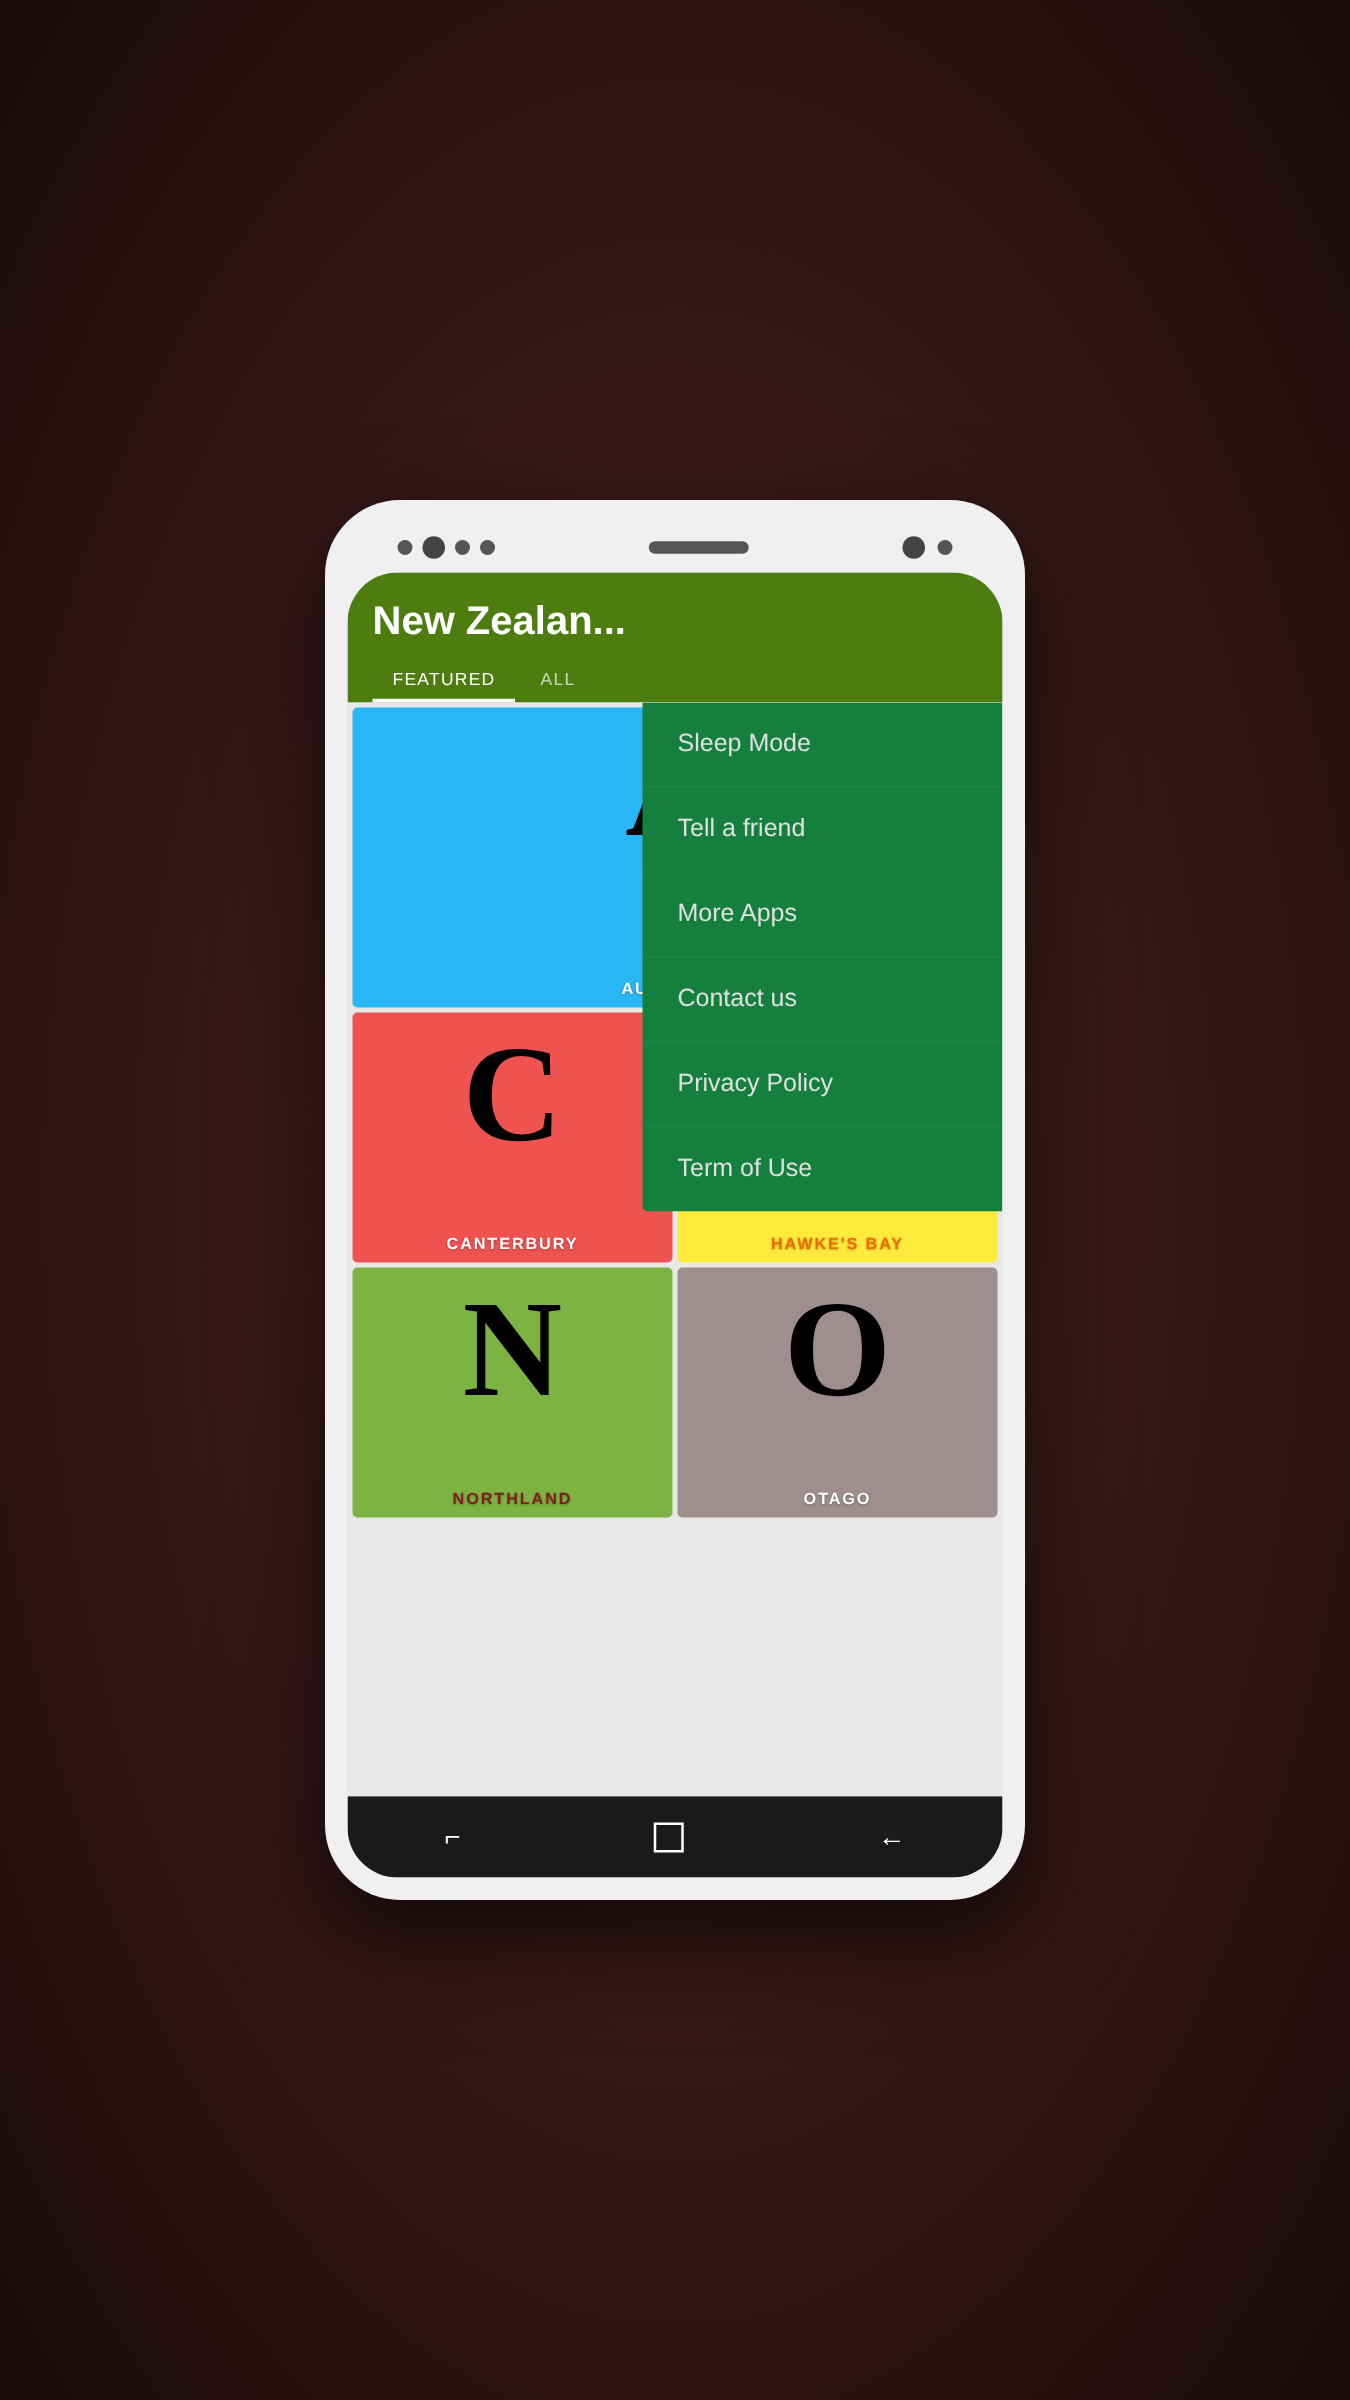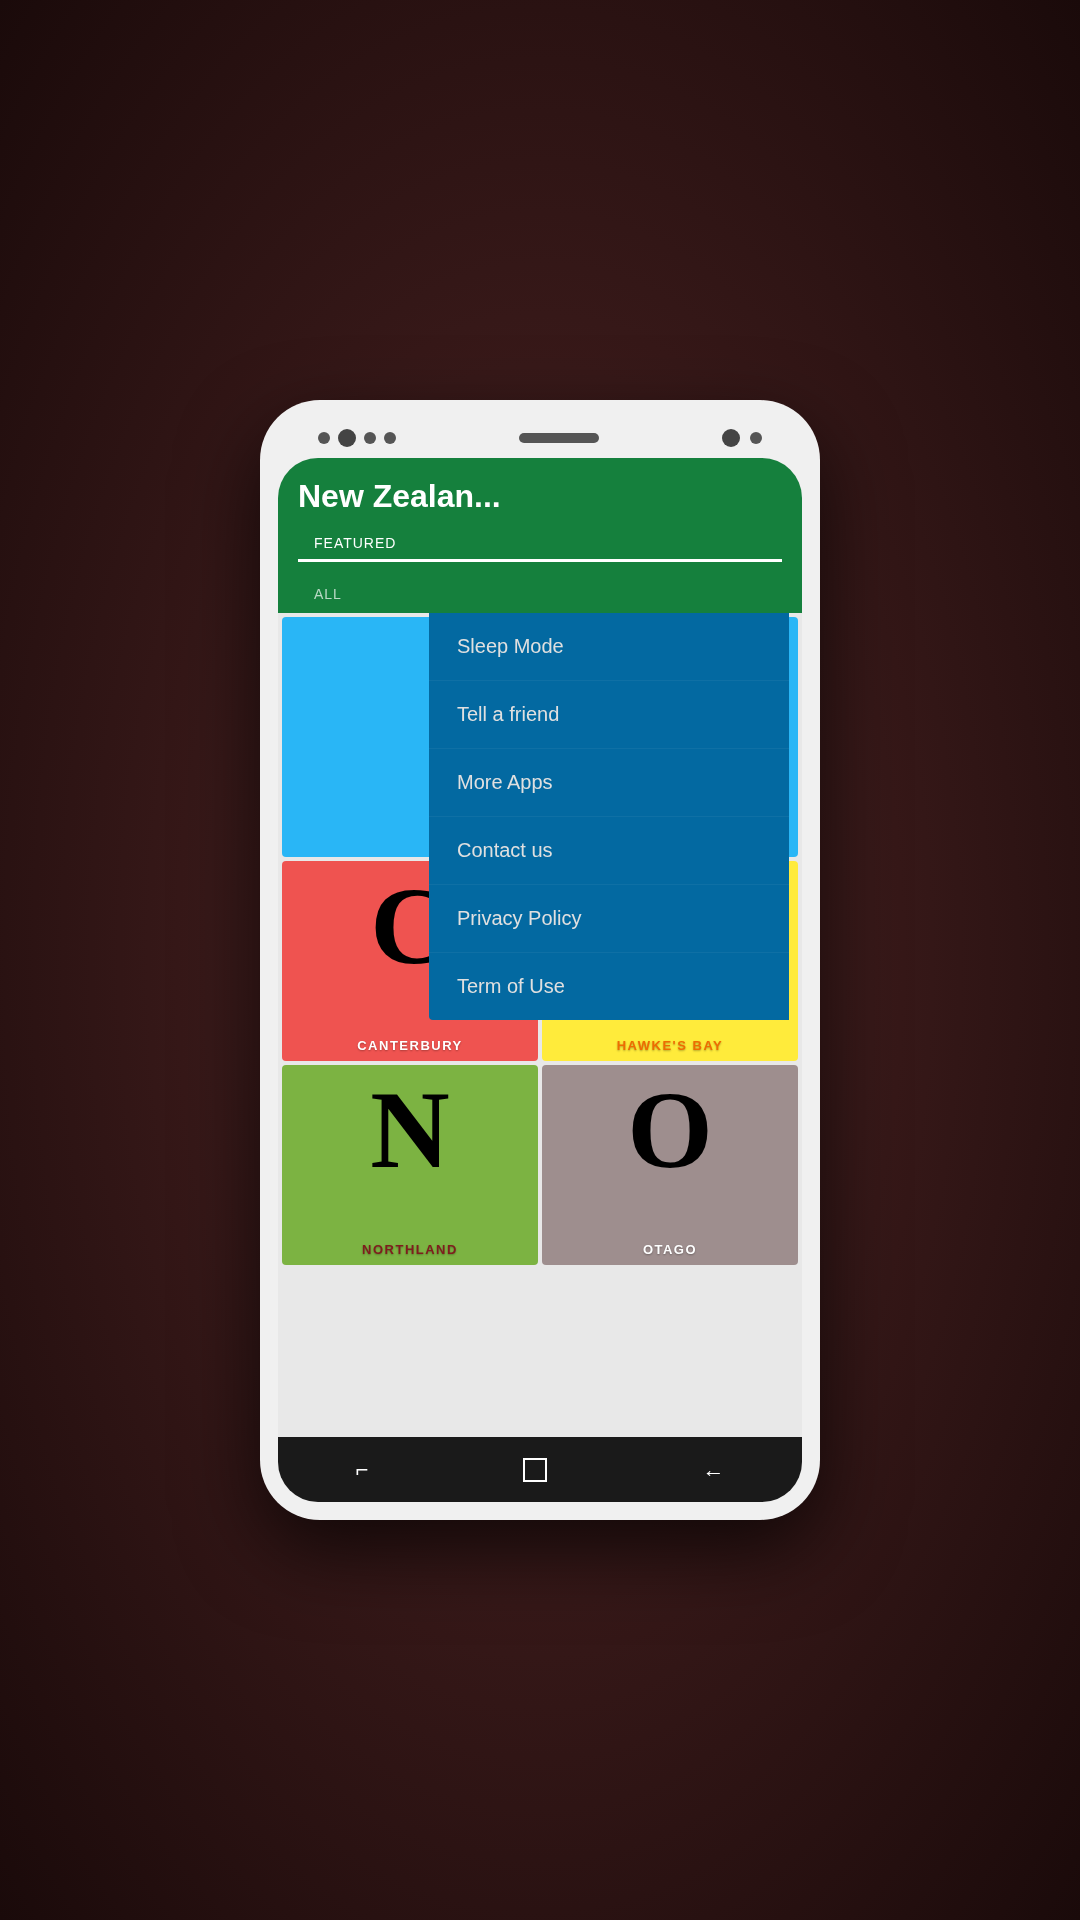--- a/index.html
+++ b/index.html
@@ -72,36 +72,35 @@
       border-radius: 40px;
       overflow: hidden;
       background: #e0e0e0;
       position: relative;
       display: flex;
       flex-direction: column;
     }
 
     
     .app-header {
-      background: #15803d;
+      background: #4d7c0f;
       padding: 20px 20px 0 20px;
       flex-shrink: 0;
     }
 
     .app-title {
       color: white;
       font-size: 32px;
       font-weight: bold;
       margin-bottom: 12px;
     }
 
     .tab-bar {
       display: flex;
-      gap: 16px;
-      flex-direction: column;
+      gap: 4px;
     }
 
     .tab-item {
       color: rgba(255,255,255,0.7);
       font-size: 14px;
       padding: 8px 16px;
       cursor: pointer;
       border-bottom: 3px solid transparent;
       font-weight: 500;
       letter-spacing: 1px;
@@ -202,23 +201,23 @@
     .nav-icon {
       color: white;
       font-size: 22px;
       cursor: pointer;
     }
 
     
     .dropdown-overlay {
       position: absolute;
       top: 0;
-      right: 13px;
-      width: 360px;
-      background: #0369a1;
+      right: 0;
+      width: 288px;
+      background: #15803d;
       z-index: 100;
       border-radius: 0 0 0 4px;
     }
 
     .dropdown-item {
       padding: 22px 28px;
       color: #e0e0e0;
       font-size: 20px;
       cursor: pointer;
       border-bottom: 1px solid rgba(255,255,255,0.05);

